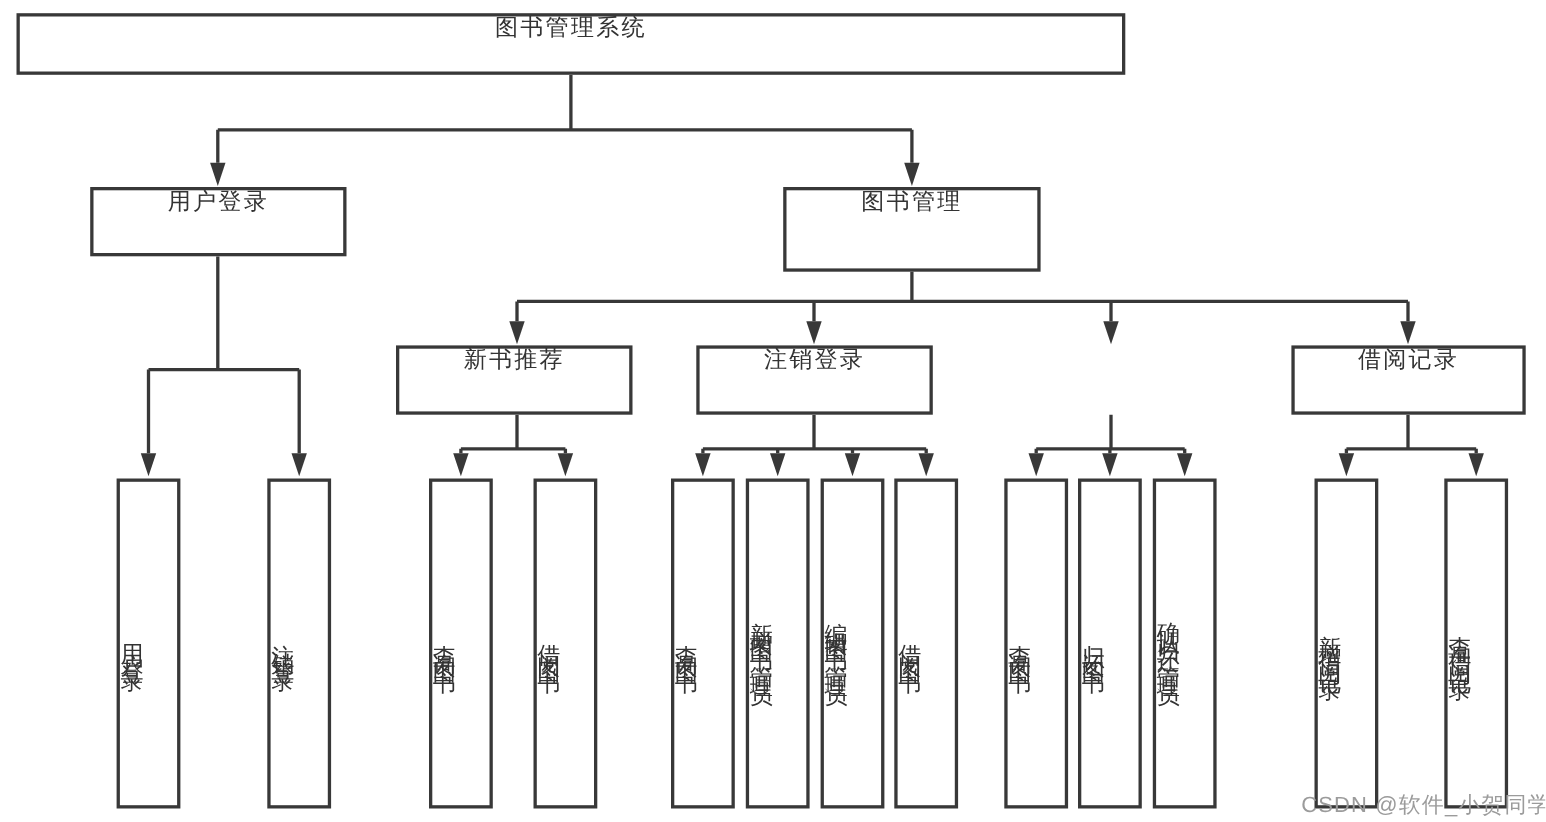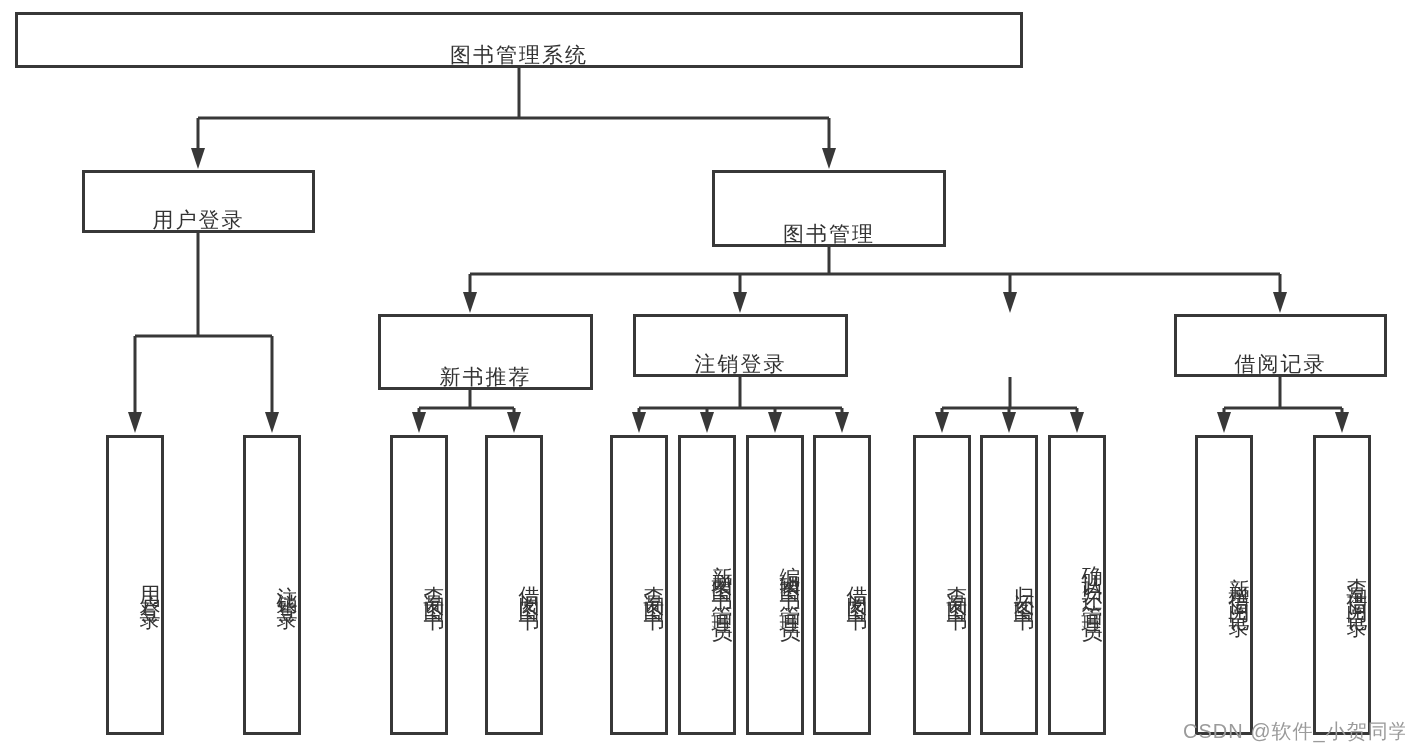--- a/index.html
+++ b/index.html
@@ -4,21 +4,21 @@
 <style>
   html,body{margin:0;padding:0;background:#ffffff;}
   .canvas{
     position:relative;width:1405px;height:747px;background:#ffffff;
     font-family:"Liberation Sans",sans-serif;overflow:hidden;
   }
   svg.wires{position:absolute;left:0;top:0;z-index:1;}
   .node,.vnode{
     position:absolute;box-sizing:border-box;z-index:2;
     background:#ffffff;border:3px solid #383838;color:#333333;
-    display:flex;align-items:flex-end;justify-content:center;
+    display:flex;align-items:flex-start;justify-content:center;
     text-align:center;line-height:1;
   }
   .node{font-size:21px;letter-spacing:2px;}
   .vnode{
     writing-mode:vertical-lr;text-orientation:mixed;
     font-size:21px;letter-spacing:8px;
   }
   .watermark{
     position:absolute;left:1183px;top:718px;z-index:6;
     color:#9b9b9b;font-size:20px;letter-spacing:1px;white-space:nowrap;
@@ -66,21 +66,21 @@
     <span>图书管理系统</span>
   </div>
 
   <div class="node" style="left:82px;top:170px;width:233px;height:63px">
     <span>用户登录</span>
   </div>
   <div class="node" style="left:712px;top:170px;width:234px;height:77px">
     <span>图书管理</span>
   </div>
 
-  <div class="node" style="left:378px;top:314px;width:215px;height:76px">
+  <div class="node" style="left:360px;top:314px;width:215px;height:63px">
     <span>新书推荐</span>
   </div>
   <div class="node" style="left:633px;top:314px;width:215px;height:63px">
     <span>注销登录</span>
   </div>
   <div class="node" style="left:1174px;top:314px;width:213px;height:63px">
     <span>借阅记录</span>
   </div>
 
   <div class="vnode" style="left:106px;top:435px;width:58px;height:300px">

